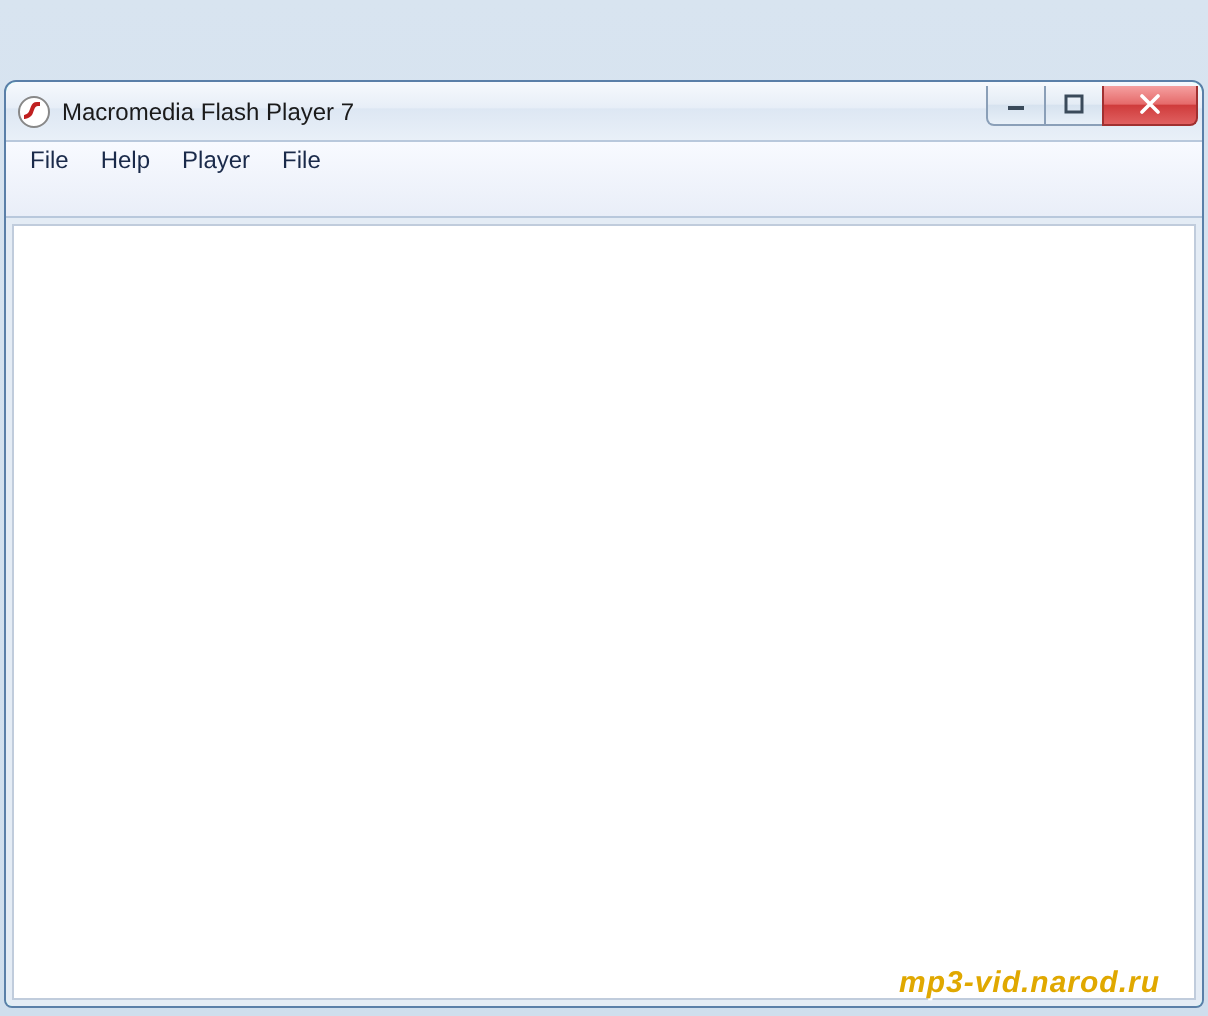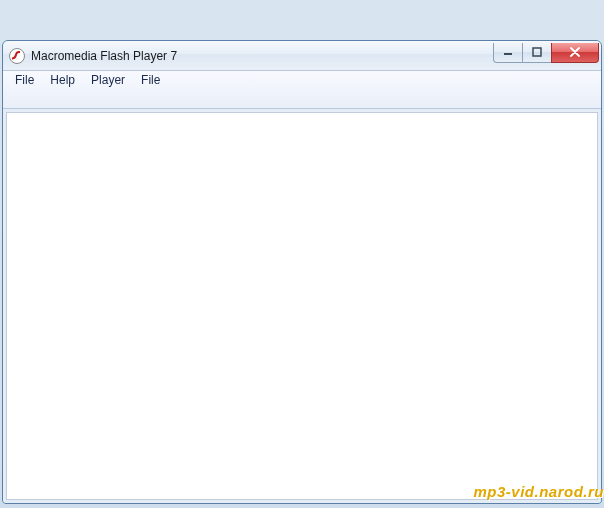--- a/index.html
+++ b/index.html
@@ -92,21 +92,21 @@
       background: #e4ecf5;
     }
     .content {
       width: 100%;
       height: 100%;
       background: #fff;
       border: 1px solid #c0ccdc;
     }
     .watermark {
       position: absolute;
-      right: 0;
+      right: 24px;
       bottom: 8px;
       font-family: Verdana, sans-serif;
       font-size: 15px;
       font-weight: bold;
       font-style: italic;
       color: #e0a800;
       text-shadow: 1px 1px 0 #fff;
       letter-spacing: 0.5px;
       pointer-events: none;
     }

